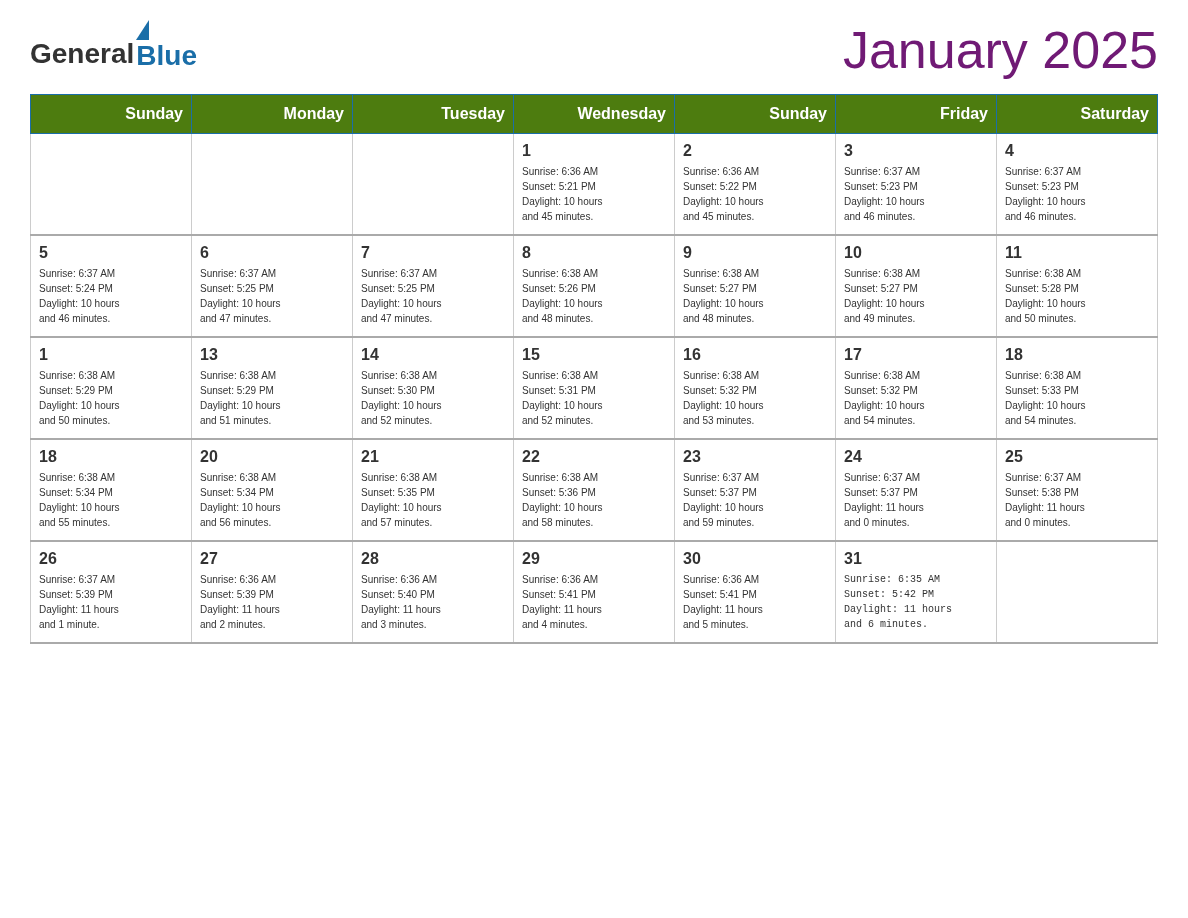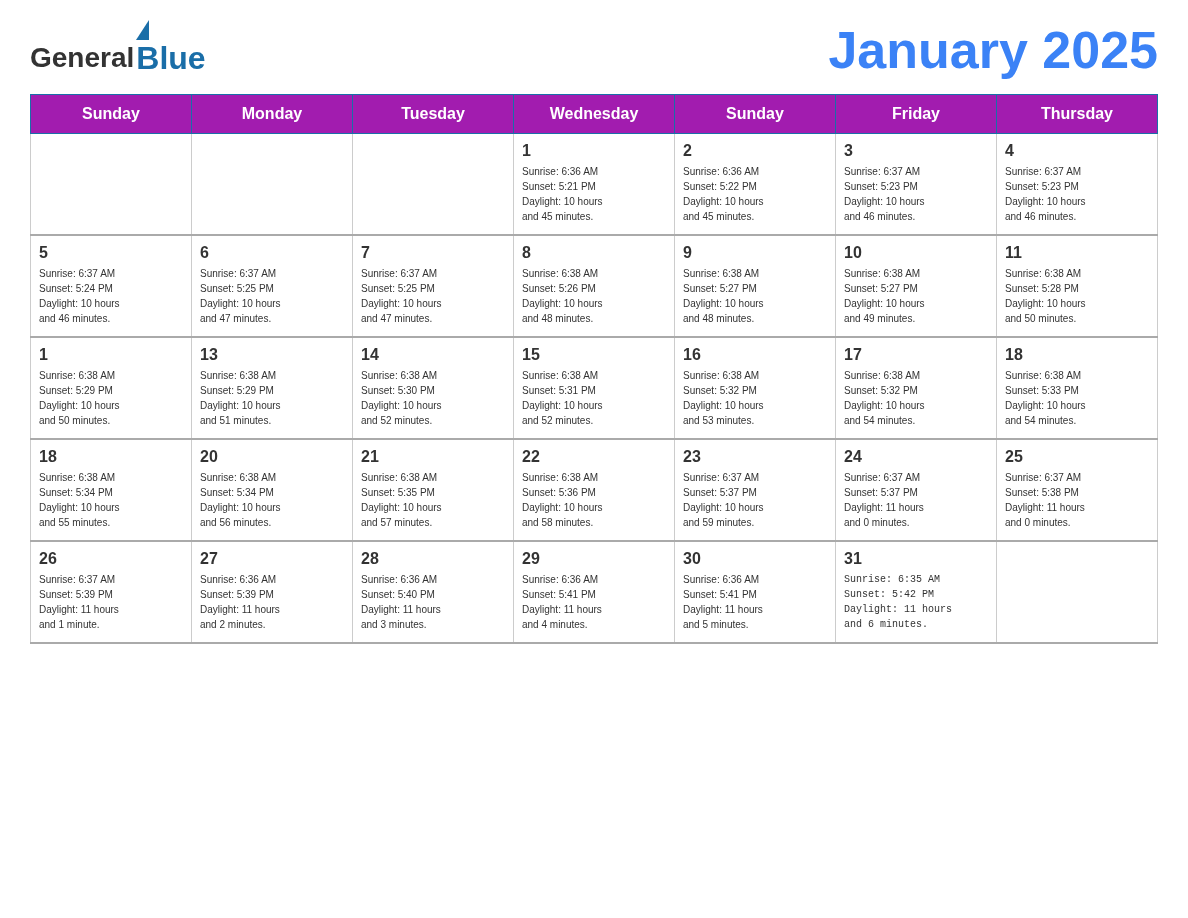--- a/index.html
+++ b/index.html
@@ -20,54 +20,54 @@
       display: flex;
       align-items: center;
       gap: 0;
     }
     .logo-text-general {
       font-size: 28px;
       font-weight: bold;
       color: #333;
     }
     .logo-blue-text {
-      font-size: 32px;
+      font-size: 28px;
       font-weight: bold;
       color: #1a6ea8;
       line-height: 1;
     }
     .logo-combined {
       display: flex;
       align-items: flex-end;
     }
     .title-block {
       text-align: right;
     }
     .calendar-title {
       font-size: 52px;
-      font-weight: bold;
-      color: #3b82f6;
+      font-weight: normal;
+      color: #701a75;
     }
     .calendar-subtitle {
       font-size: 20px;
       color: #444;
       margin-top: 4px;
     }
     .calendar {
       width: 100%;
       border-collapse: collapse;
       margin-top: 14px;
     }
     .calendar thead tr th {
-      background: #a21caf;
+      background: #4d7c0f;
       color: #fff;
       font-size: 16px;
       font-weight: bold;
       padding: 10px 8px;
-      text-align: center;
+      text-align: right;
       border: 1px solid #1a6ea8;
     }
     .calendar tbody tr td {
       vertical-align: top;
       padding: 8px 8px 10px 8px;
       border: 1px solid #ccc;
       font-size: 13px;
       color: #333;
       width: calc(100% / 7);
       min-height: 90px;
@@ -111,21 +111,21 @@
 
 <table class="calendar">
   <thead>
     <tr>
     <th>Sunday</th>
         <th>Monday</th>
         <th>Tuesday</th>
         <th>Wednesday</th>
         <th>Sunday</th>
         <th>Friday</th>
-        <th>Thursday</th>
+        <th>Saturday</th>
       </tr>
   </thead>
   <tbody id="calendar-body">
   <tr>
         <td class="empty-cell"></td>
         <td class="empty-cell"></td>
         <td class="empty-cell"></td>
         <td>
           <span class="day-number">1</span>
           <div class="day-info" style="white-space: pre-line;">Sunrise: 6:36 AM

